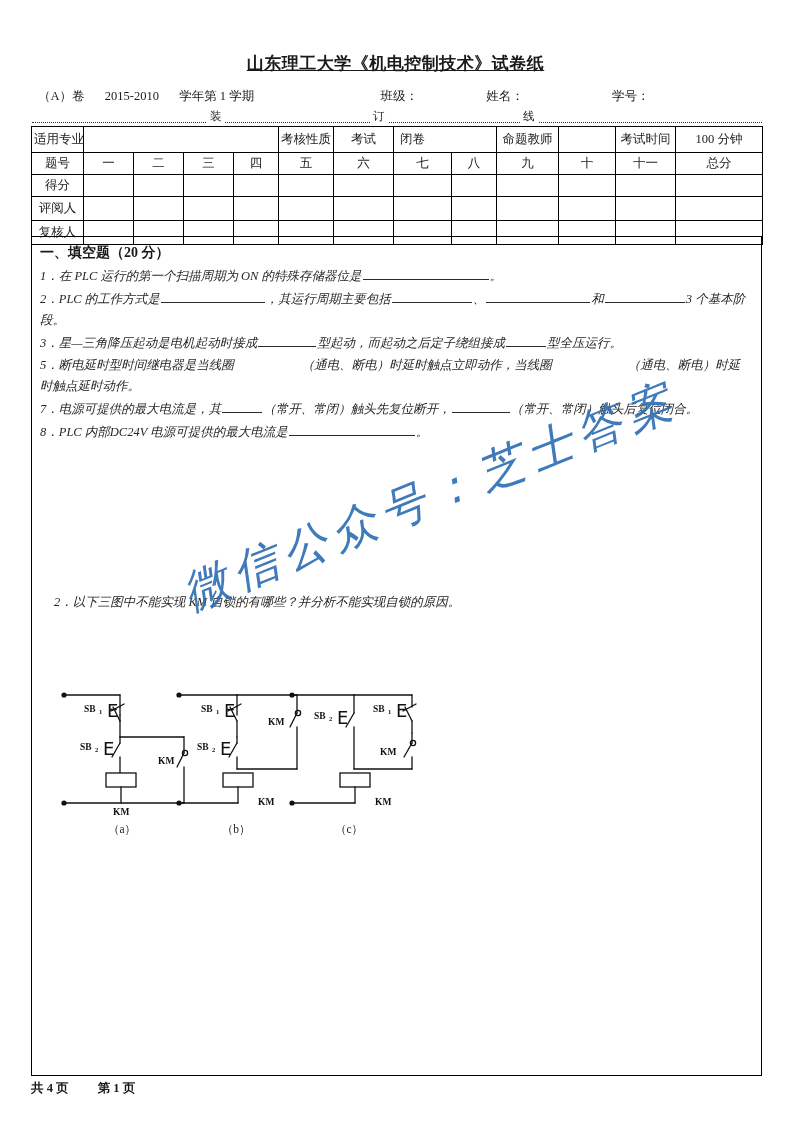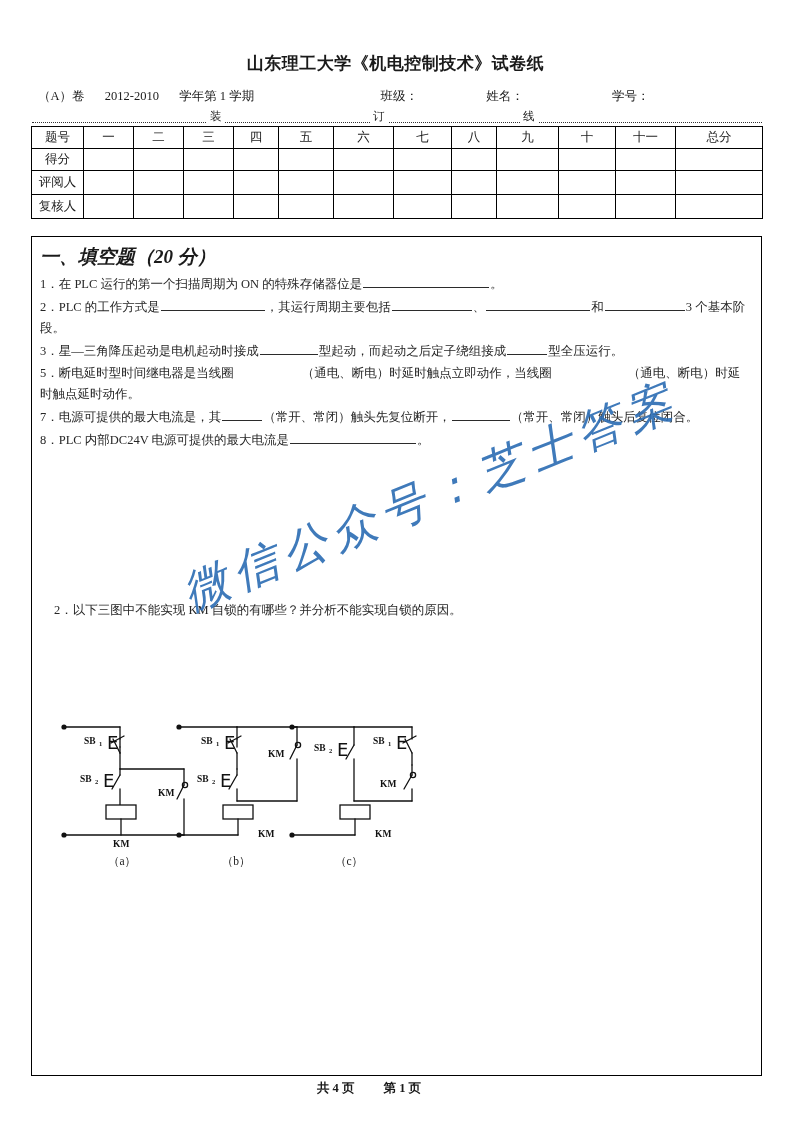--- a/index.html
+++ b/index.html
@@ -20,20 +20,21 @@
   }
 
   
   .doc-title {
     position: absolute;
     left: 0; top: 52px; width: 791px;
     text-align: center;
     font-size: 17px;
     font-weight: bold;
     letter-spacing: 0.5px;
+    text-decoration: underline;
   }
 
   
   .ident-line {
     position: absolute;
     left: 38px; top: 88px; width: 720px;
     font-size: 12.5px;
     white-space: nowrap;
   }
   .ident-line .seg { display: inline-block; }
@@ -98,30 +99,30 @@
     box-sizing: border-box;
     overflow: hidden;
   }
   .inner {
     position: absolute;
     left: 8px; top: 5px;
     width: 712px;
   }
 
   .sec-head {
-    font-size: 19px;
+    font-size: 14px;
     font-weight: bold;
     margin: 2px 0 3px 0;
-    font-style: italic;
   }
   .q {
     font-size: 12.5px;
     line-height: 21px;
     margin: 0 0 1px 0;
     color: #262626;
+    font-style: italic;
   }
   .q2 { padding-left: 14px; }
 
   .bl {
     display: inline-block;
     border-bottom: 1.3px solid #2b2b2b;
     vertical-align: baseline;
     height: 14px;
     margin: 0 1px;
   }
@@ -154,52 +155,52 @@
     letter-spacing: 7px;
     transform: rotate(-22deg);
     transform-origin: 0 50%;
     white-space: nowrap;
     opacity: 0.92;
   }
 
   
   .circuits {
     position: absolute;
-    left: 10px; top: 476px;
+    left: 10px; top: 444px;
     width: 400px; height: 160px;
   }
   .circuit-caption {
     font-size: 11.5px;
     text-align: center;
   }
 
   
   .footer {
     position: absolute;
     left: 31px; top: 1080px;
     width: 731px;
-    text-align: center;
+    text-align: left;
     font-size: 12.5px;
     font-weight: bold;
     padding-right: 55px;
     box-sizing: border-box;
   }
   .footer .pg { display:inline-block; margin-left: 26px; }
 </style>
 </head>
 <body>
 
 <div class="page">
 
   <div class="doc-title">山东理工大学《机电控制技术》试卷纸</div>
 
   <div class="ident-line">
     <span class="seg">（A）卷</span>
     <span class="sp-a"></span>
-    <span class="seg">2012-2010</span>
+    <span class="seg">2015-2010</span>
     <span class="sp-a"></span>
     <span class="seg">学年第  1  学期</span>
     <span class="sp-b"></span>
     <span class="seg">班级：</span>
     <span class="sp-c"></span>
     <span class="seg">姓名：</span>
     <span class="sp-d"></span>
     <span class="seg">学号：</span>
   </div>
 
@@ -220,20 +221,31 @@
         <col style="width:55px">
         <col style="width:60px">
         <col style="width:58px">
       <col style="width:45px">
         <col style="width:62px">
         <col style="width:57px">
         <col style="width:60px">
       <col style="width:87px">
     </colgroup>
     <tbody>
+        <tr class="r1">
+      <td class="lbl">适用专业</td>
+      <td colspan="4"></td>
+      <td class="lbl">考核性质</td>
+      <td>考试</td>
+      <td colspan="2" style="text-align:left;padding-left:6px">闭卷</td>
+      <td class="lbl">命题教师</td>
+      <td></td>
+      <td class="lbl">考试时间</td>
+      <td>100 分钟</td>
+    </tr>
     <tr class="r2">
       <td>题号</td>
       <td>一</td>
       <td>二</td>
       <td>三</td>
       <td>四</td>
       <td>五</td>
       <td>六</td>
       <td>七</td>
       <td>八</td>

